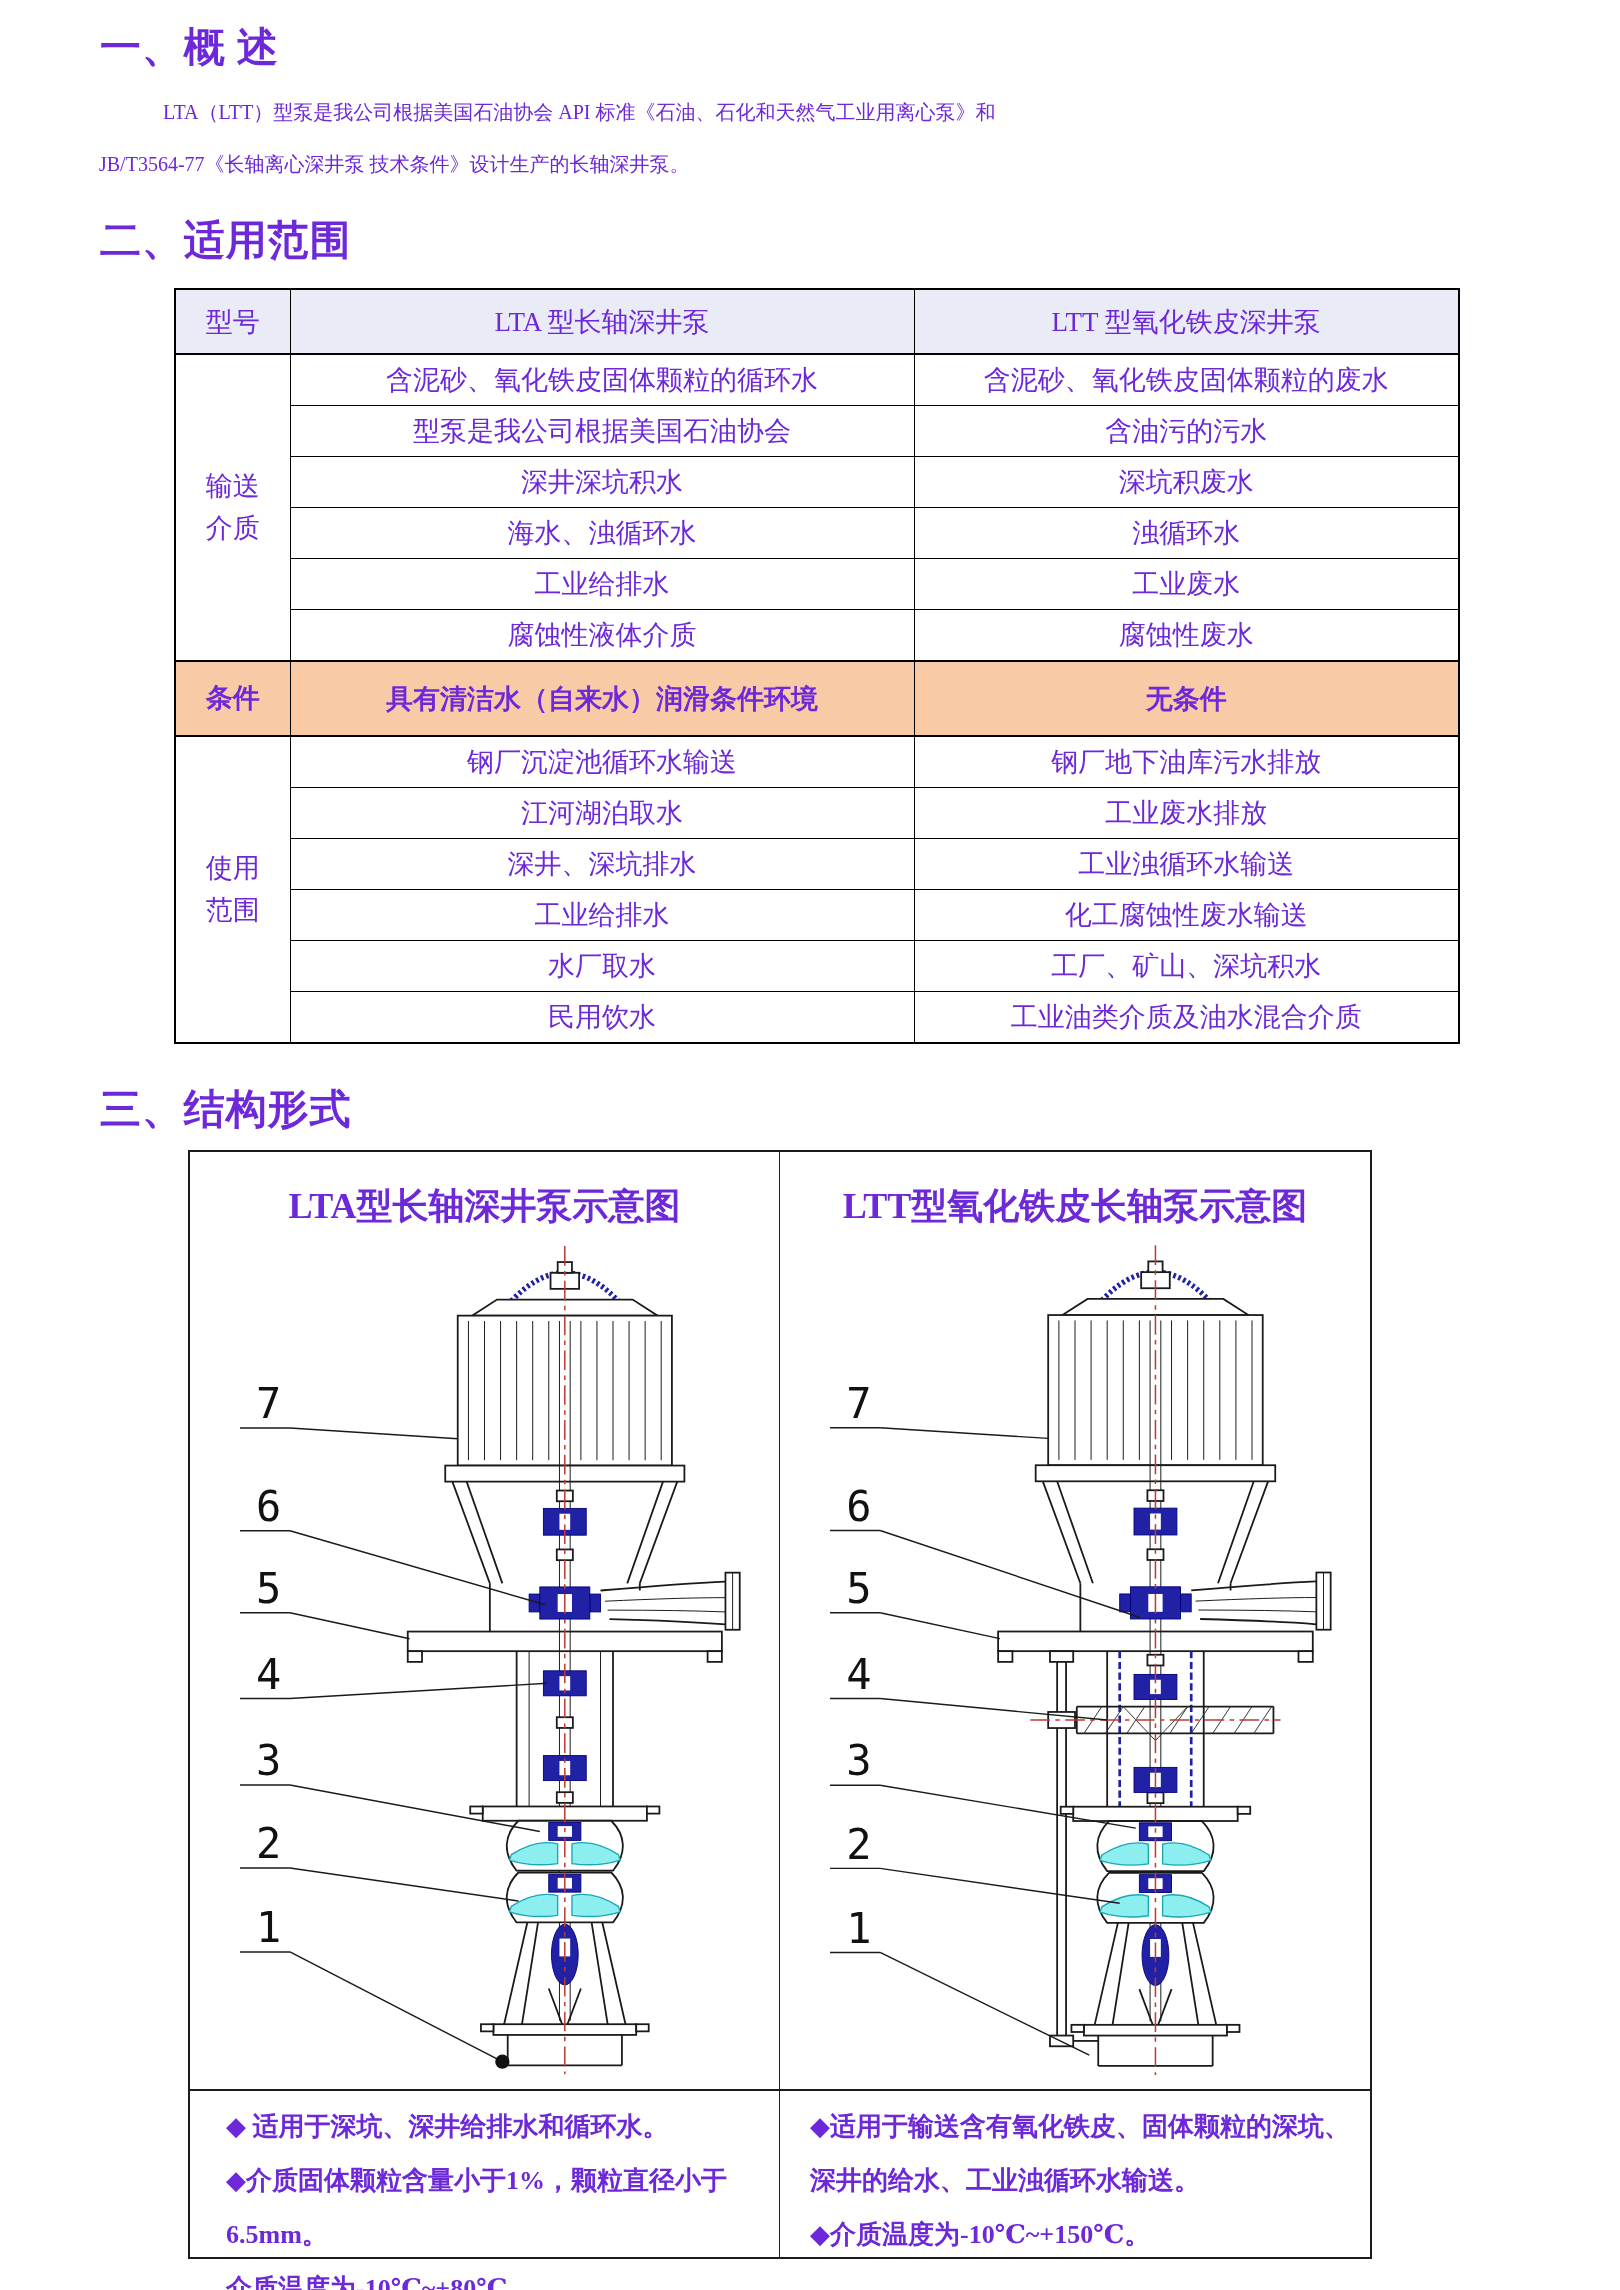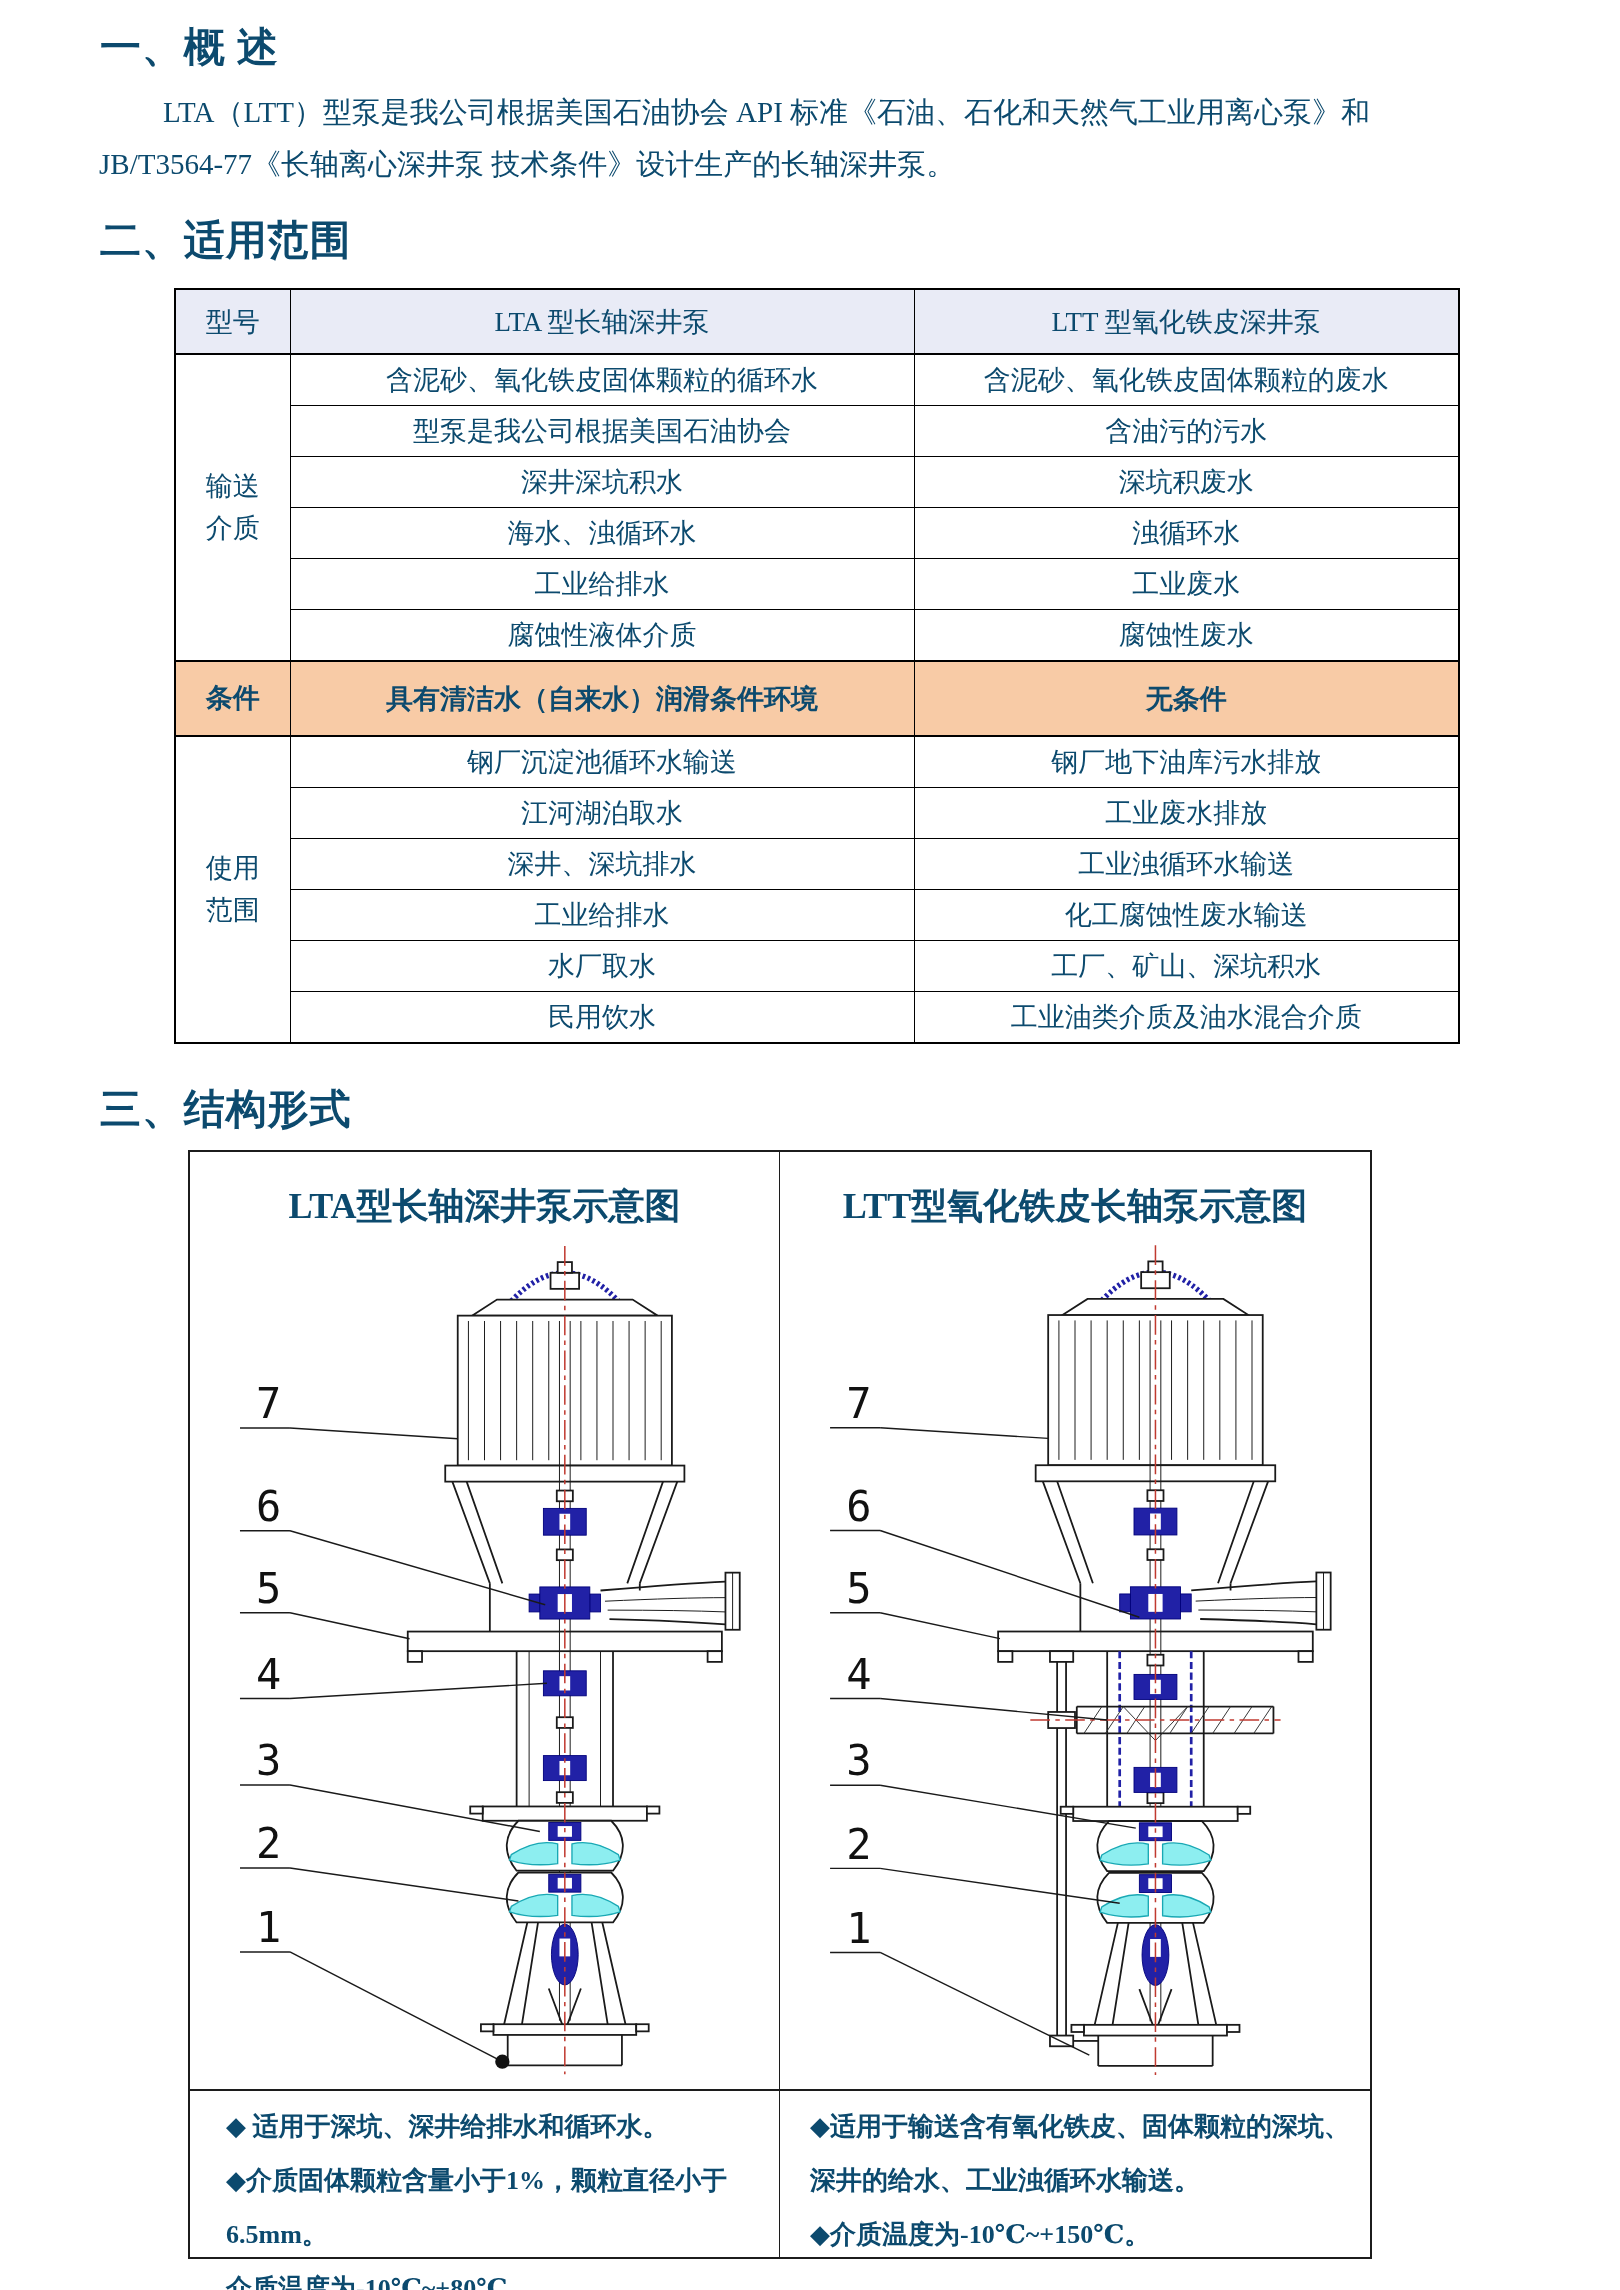--- a/index.html
+++ b/index.html
@@ -1,19 +1,19 @@
 <!DOCTYPE html>
 <html style="--table-header-bg: #e9ebf6; --condition-row-bg: #f8cba6; --centerline-red: #c03a30; --impeller-cyan: #8deef0; --detail-blue: #2121a6;font-size:14.3px"><head>
 <meta charset="utf-8">
 <style>
   html,body{margin:0;padding:0;background:#fff;}
-  .page{position:relative;width:1620px;height:2291px;background:#fff;color:#0c4a6e;
+  .page{position:relative;width:1620px;height:2291px;background:#fff;color:#6d28d9;
         font-family:"Liberation Serif","DejaVu Serif",serif;overflow:hidden;}
   .h{position:absolute;left:100px;font-weight:bold;font-size:41px;letter-spacing:0.9px;white-space:pre;}
-  .para{position:absolute;left:99px;width:1433px;font-size:29px;line-height:52px;}
+  .para{position:absolute;left:99px;width:1433px;font-size:20px;line-height:52px;}
   .para .ln1{padding-left:64px;}
   
   table.scope{position:absolute;left:174px;top:288px;width:1284px;border-collapse:collapse;
               table-layout:fixed;border:2.7px solid #000;font-size:27px;text-align:center;}
   table.scope td,table.scope th{border:1.8px solid #000;padding:0 5.4px;}
   table.scope th{background:var(--table-header-bg);font-weight:normal;height:63px;border-bottom:2.7px solid #000;}
   table.scope td{height:50px;font-weight:normal;}
   table.scope td.lbl{line-height:1.55;}
   tr.cond td{background:var(--condition-row-bg);font-weight:bold;height:73px;
              border-top:2.7px solid #000;border-bottom:2.7px solid #000;}

